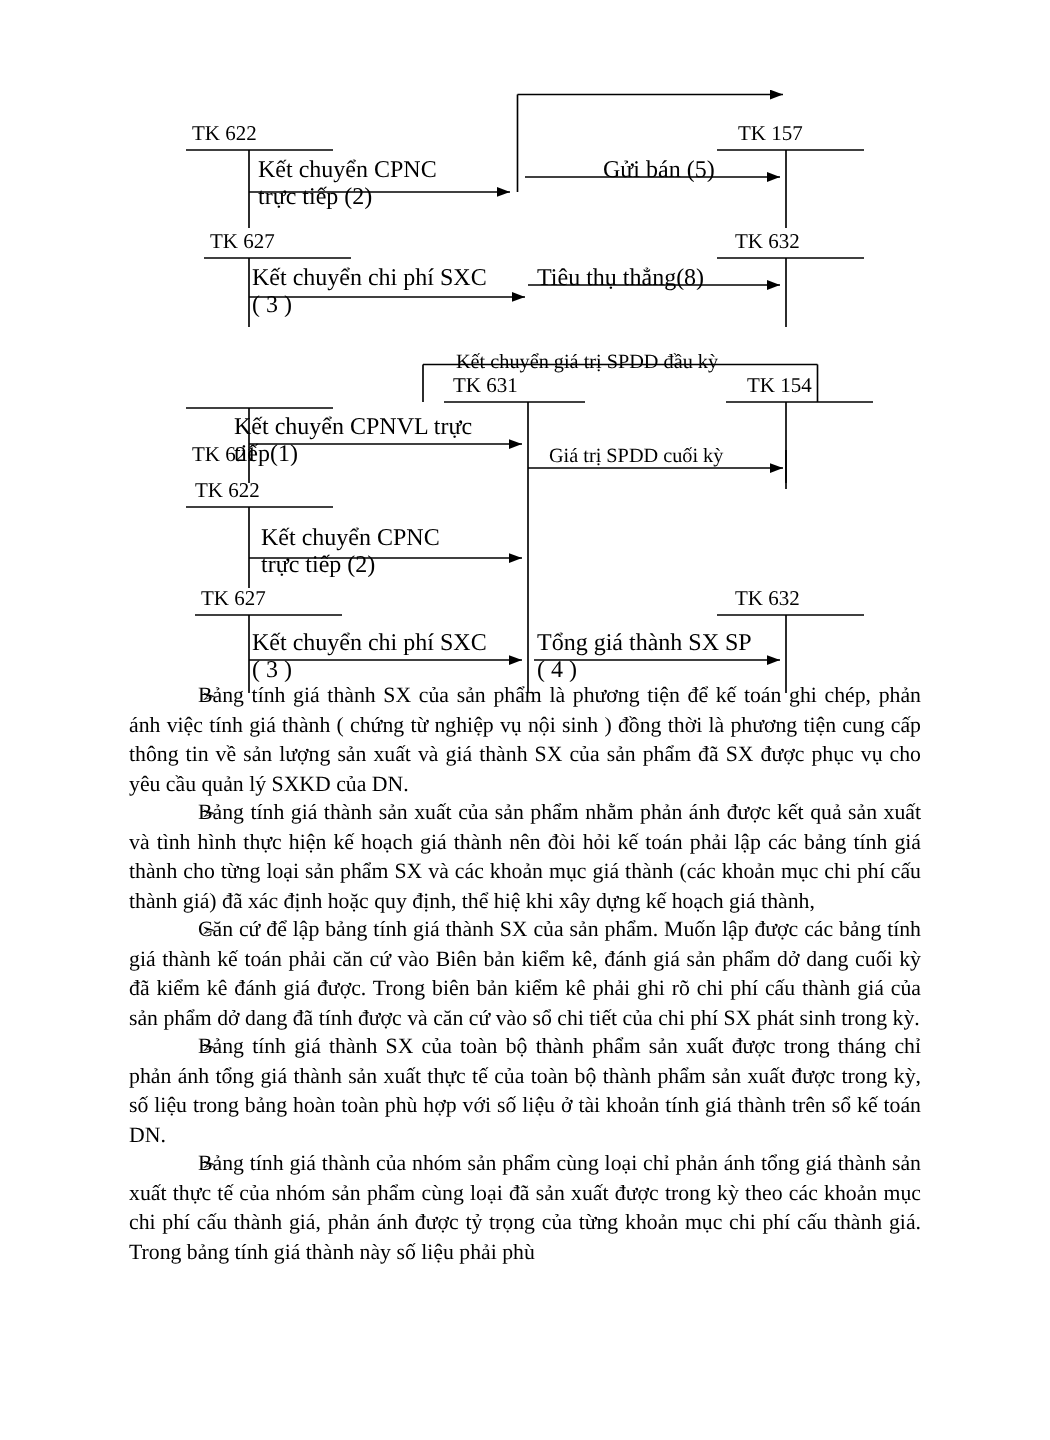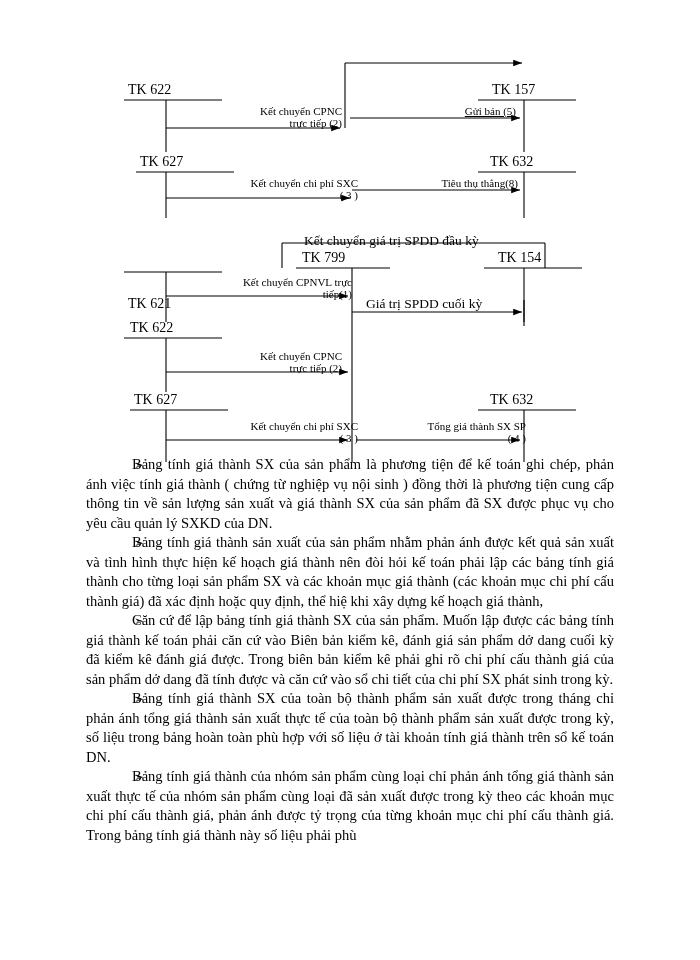--- a/index.html
+++ b/index.html
@@ -38,22 +38,22 @@
     position: absolute;
     font-family: "Liberation Serif", serif;
     font-size: 13.5px;
     white-space: nowrap;
     color: #000;
   }
   .acct {
     font-size: 14px;
   }
   .flow {
-    font-size: 11px;
-    text-align: right;
+    font-size: 16px;
+    text-align: left;
   }
   .sect-head {
     position: absolute;
     font-family: "Liberation Serif", serif;
     font-size: 13.5px;
     white-space: nowrap;
   }
 
   
   .body {
@@ -144,32 +144,32 @@
         <line x1="478" y1="410" x2="576" y2="410"></line>
         <line x1="524" y1="410" x2="524" y2="462"></line>
         <line x1="166" y1="440" x2="348" y2="440" marker-end="url(#arrow)"></line>
         <line x1="356" y1="440" x2="520" y2="440" marker-end="url(#arrow)"></line>
       </g>
     </svg>
 
     <div class="dlabel acct" style="left:128px; top:82px;">TK 622</div>
     <div class="dlabel acct" style="left:492px; top:82px;">TK 157</div>
     <div class="dlabel flow" style="left:172px; top:105px; width:170px;">Kết chuyển CPNC<br>trực tiếp (2)</div>
-    <div class="dlabel flow" style="left:386px; top:105px; width:130px;text-decoration:underline;">Gửi bán (5)</div>
+    <div class="dlabel flow" style="left:402px; top:105px; width:130px;">Gửi bán (5)</div>
 
     <div class="dlabel acct" style="left:140px; top:154px;">TK 627</div>
     <div class="dlabel acct" style="left:490px; top:154px;">TK 632</div>
     <div class="dlabel flow" style="left:168px; top:177px; width:190px;">Kết chuyển chi phí SXC<br>( 3 )</div>
     <div class="dlabel flow" style="left:358px; top:177px; width:160px;">Tiêu thụ thẳng(8)</div>
 
 
     <div class="dlabel" style="left:304px; top:233px;">Kết chuyển giá trị SPDD đầu kỳ</div>
 
     <div class="dlabel acct" style="left:128px; top:252px;margin-top:44px;">TK 621</div>
-    <div class="dlabel acct" style="left:302px; top:250px;">TK 799</div>
+    <div class="dlabel acct" style="left:302px; top:250px;">TK 631</div>
     <div class="dlabel acct" style="left:498px; top:250px;">TK 154</div>
 
     <div class="dlabel flow" style="left:156px; top:276px; width:196px;">Kết chuyển CPNVL trực<br>tiếp(1)</div>
     <div class="dlabel" style="left:366px; top:296px;">Giá trị SPDD cuối kỳ</div>
 
     <div class="dlabel acct" style="left:130px; top:320px;">TK 622</div>
     <div class="dlabel flow" style="left:174px; top:350px; width:168px;">Kết chuyển CPNC<br>trực tiếp (2)</div>
 
     <div class="dlabel acct" style="left:134px; top:392px;">TK 627</div>
     <div class="dlabel acct" style="left:490px; top:392px;">TK 632</div>

